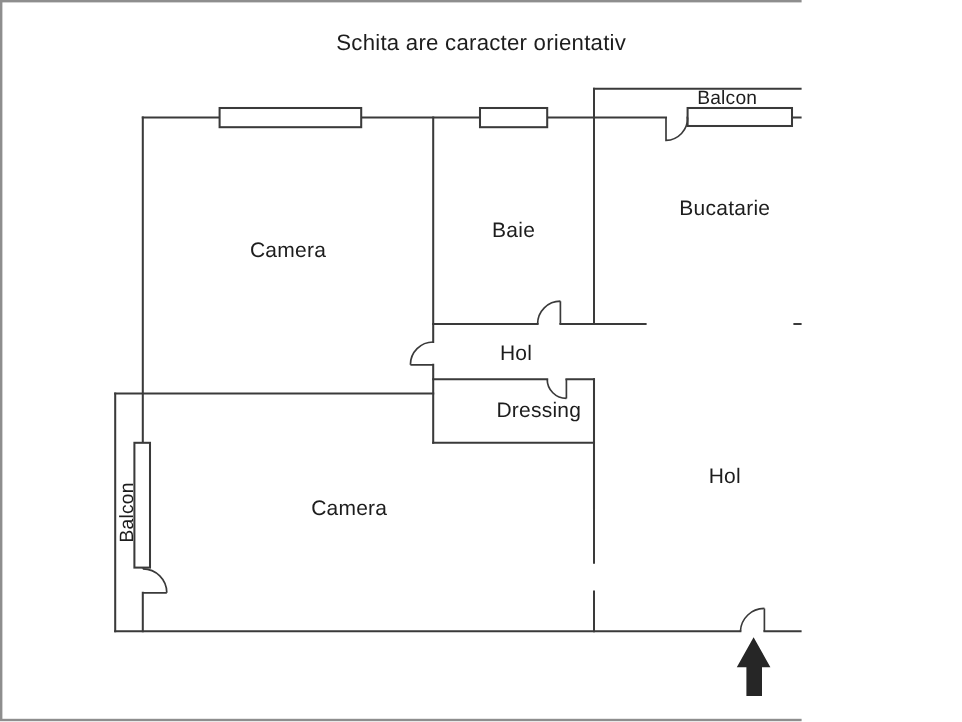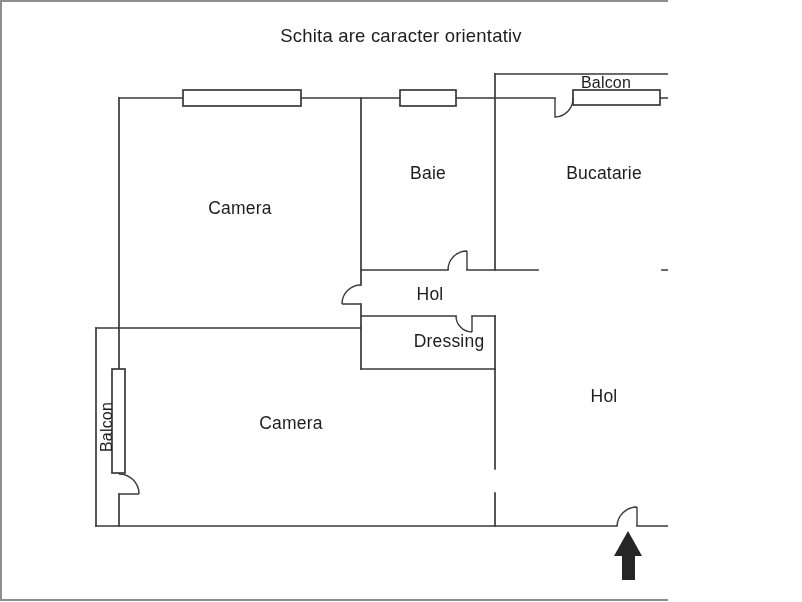--- a/index.html
+++ b/index.html
@@ -93,21 +93,21 @@
 
     <path d="M628,531 L642,556 L635,556 L635,580 L622,580 L622,556 L614,556 Z" fill="var(--arrow)" stroke="none"></path>
   </svg>
 
   <div class="lbl title" style="left:401px;top:36px;">Schita are caracter orientativ</div>
 
   <div class="lbl small" style="left:606px;top:83px;">Balcon</div>
 
   <div class="lbl" style="left:604px;top:174px;">Bucatarie</div>
 
-  <div class="lbl" style="left:428px;top:174px;">Baie</div>
+  <div class="lbl" style="left:428px;top:192px;">Baie</div>
 
   <div class="lbl" style="left:240px;top:209px;">Camera</div>
 
   <div class="lbl" style="left:430px;top:295px;">Hol</div>
 
   <div class="lbl" style="left:449px;top:342px;">Dressing</div>
 
   <div class="lbl" style="left:291px;top:424px;">Camera</div>
 
   <div class="lbl" style="left:604px;top:397px;">Hol</div>

